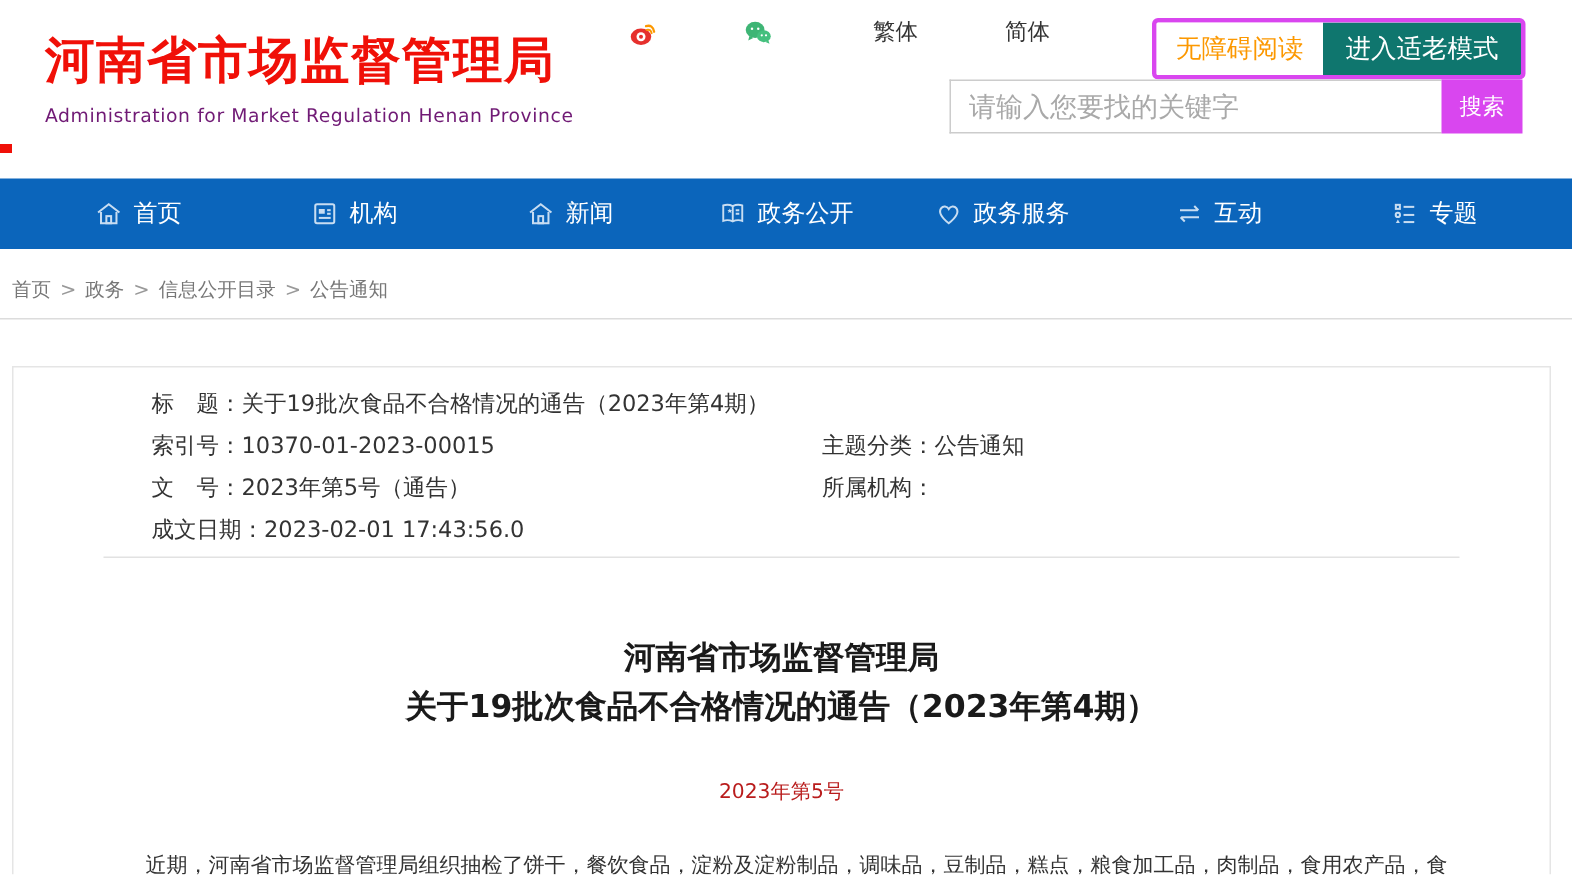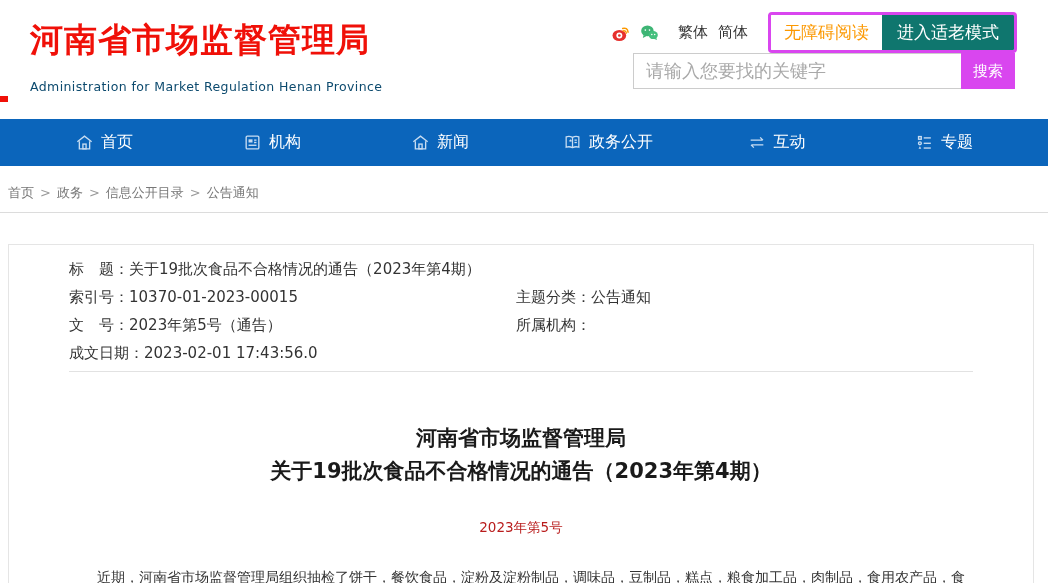--- a/index.html
+++ b/index.html
@@ -2,24 +2,24 @@
 <html><head>
 <meta charset="utf-8">
 <style>
   * { margin:0; padding:0; box-sizing:border-box; }
   body { font-family:"DejaVu Sans","Liberation Sans",sans-serif; background:#fff; }
   .page { position:relative; width:1048px; height:583px; overflow:hidden; background:#fff; }
 
   
   .logo { position:absolute; left:30px; top:20px; cursor:pointer; }
   .logo-cn { font-size:33px; font-weight:700; color:#f01008; letter-spacing:1px; line-height:1.2; }
-  .logo-en { font-size:12.5px; color:#0c4a6e; margin-top:19px; letter-spacing:0.4px; }
+  .logo-en { font-size:12.5px; color:#701a75; margin-top:9px; letter-spacing:0.4px; }
   .red-mark { position:absolute; left:0; top:96px; width:8px; height:6px; background:#f01008; }
 
-  .top-right { position:absolute; right:31px; top:12px; display:flex; align-items:center; }
+  .top-right { position:absolute; right:31px; top:12px; display:flex; align-items:flex-start;gap:48px; }
   .soc-icon { display:inline-flex; margin-right:8px; cursor:pointer; }
   .lang-link { font-size:15px; color:#333; margin-left:10px; cursor:pointer; }
   .mode-group { display:flex; margin-left:20px; border:3px solid #d946ef; border-radius:4px; overflow:hidden; }
   .btn-access { background:#fff; color:#fc9800; font-size:17px; padding:6px 13px; cursor:pointer; white-space:nowrap; }
   .btn-elder { background:#0f766e; color:#fff; font-size:17px; padding:6px 15px; cursor:pointer; white-space:nowrap; }
 
   .search-row { position:absolute; right:33px; top:53px; display:flex; }
   .search-input { width:328px; height:36px; border:1px solid #ccc; border-right:none; padding:0 12px; font-size:18px; color:#333; outline:none; }
   .search-input::placeholder { color:#a9a9a9; }
   .search-btn { width:54px; height:36px; background:#d946ef; color:#fff; font-size:15px; border:none; cursor:pointer; }
@@ -31,21 +31,21 @@
 
   
   .breadcrumb { position:absolute; left:8px; top:184px; font-size:13px; color:#777; }
   .crumb { cursor:pointer; }
   .crumb-sep { margin:0 6px; color:#999; }
   .divider { position:absolute; left:0; top:212px; width:1048px; border-top:1px solid #dcdcdc; }
 
   
   .content-box { position:absolute; left:8px; top:244px; width:1026px; height:420px; background:#fff; border:1px solid #e5e5e5; }
   .meta-table { margin:10px 60px 0; font-size:15px; color:#333; }
-  .meta-row { display:grid; grid-template-columns:447px 1fr; height:28px; line-height:28px; }
+  .meta-row { display:grid; grid-template-columns:447px 1fr; height:28px; line-height:28px;margin-left:32px; }
   .meta-row.full { grid-template-columns:1fr; }
   .meta-cell { white-space:nowrap; overflow:hidden; }
   .meta-divider { margin:4px 60px 0; border-bottom:1px solid #e2e2e2; }
 
   .article { margin-top:50px; text-align:center; }
   .art-title { font-size:21px; font-weight:700; color:#1a1a1a; line-height:1.55; }
   .art-docno { margin-top:32px; font-size:13.5px; color:#b91c1c; }
   .art-para { margin-top:28px; padding:0 60px; text-align:left; font-size:14px; color:#333; line-height:1.8; text-indent:28px; }
 </style>
 </head>
@@ -134,20 +134,28 @@
           <line x1="12" y1="5.5" x2="12" y2="18.5"></line>
           <path d="M7.5 9 l1 .9 -.3 1.4 1.3 -.7 1.3 .7 -.3 -1.4 1 -.9 -1.4 -.2 -.6 -1.3 -.6 1.3 z" fill="#d9e8f7" stroke="none"></path>
           <line x1="14.5" y1="9" x2="17.5" y2="9"></line>
             <line x1="14.5" y1="12" x2="17.5" y2="12"></line>
         </svg>
       </span>
       <span>政务公开</span>
     </div>
     <div class="nav-item">
       <span>
+        <svg width="19" height="19" viewBox="0 0 24 24" fill="none" stroke="#d9e8f7" stroke-width="1.7">
+          <path d="M12 20 C5 14.5 3.5 10.5 5.5 7.5 C7.3 5 10.5 5.5 12 8 C13.5 5.5 16.7 5 18.5 7.5 C20.5 10.5 19 14.5 12 20 Z"></path>
+        </svg>
+      </span>
+      <span>政务服务</span>
+    </div>
+    <div class="nav-item">
+      <span>
         <svg width="20" height="19" viewBox="0 0 24 24" fill="none" stroke="#d9e8f7" stroke-width="1.7">
           <path d="M4 9 H19 M16 5.5 L19.5 9"></path>
             <path d="M20 15 H5 M8 18.5 L4.5 15"></path>
         </svg>
       </span>
       <span>互动</span>
     </div>
     <div class="nav-item">
       <span>
         <svg width="19" height="19" viewBox="0 0 24 24" fill="none" stroke="#d9e8f7" stroke-width="1.7">

